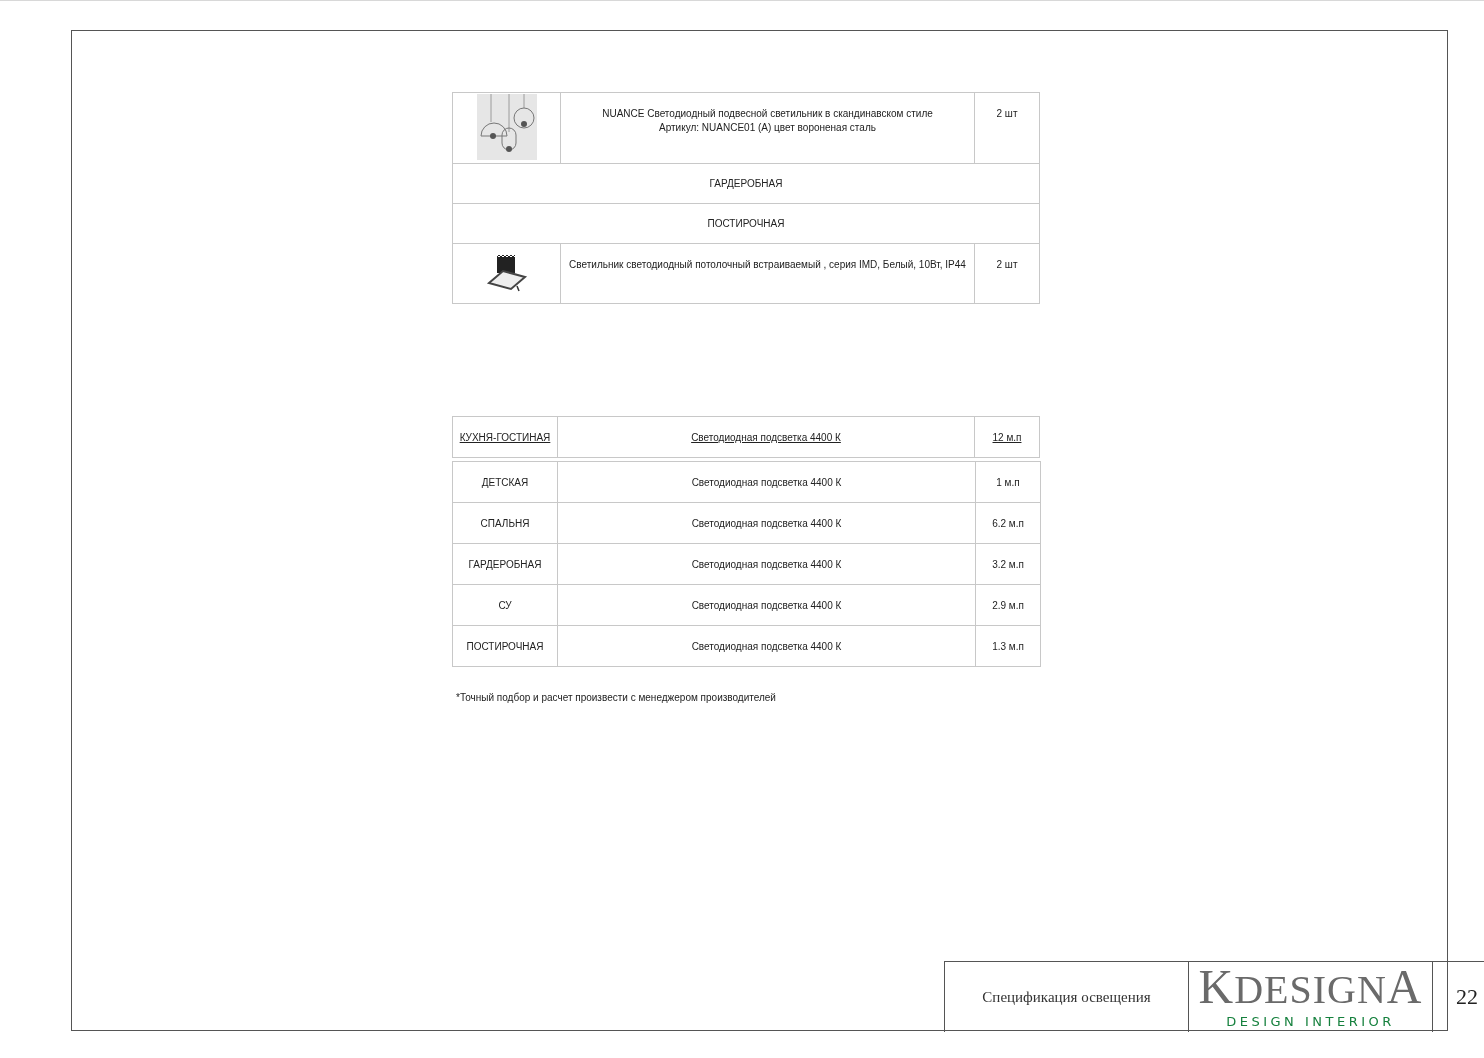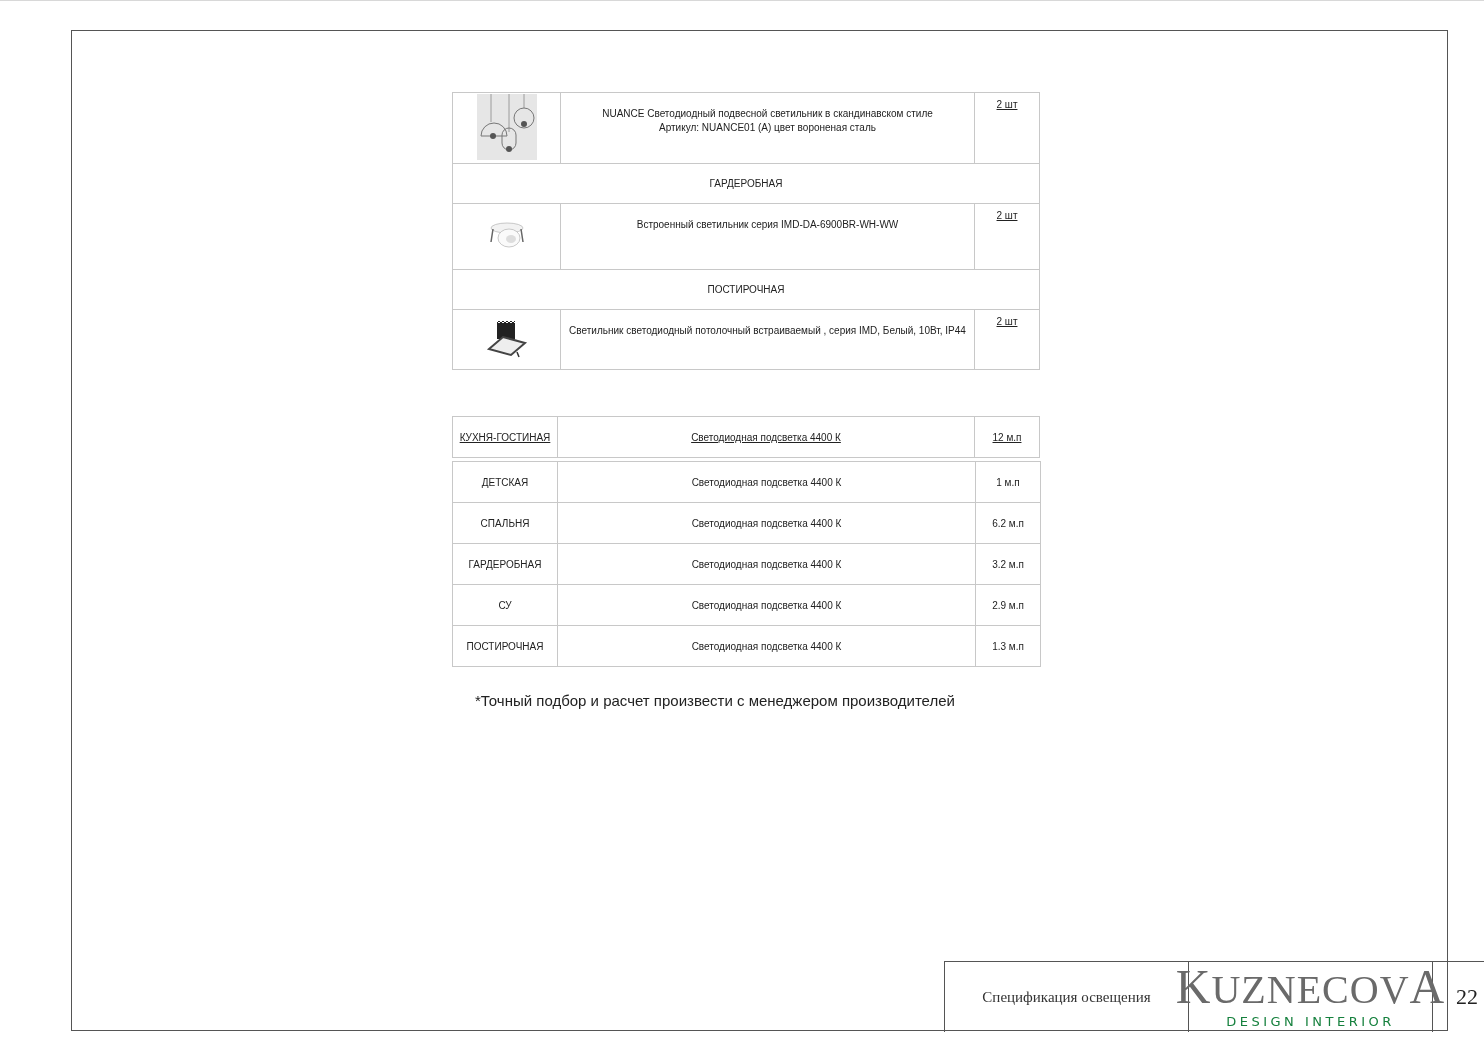--- a/index.html
+++ b/index.html
@@ -15,29 +15,29 @@
   }
   table.spec {
     position: absolute; border-collapse: collapse; table-layout: fixed;
     font-size: 10px; color: #222;
   }
   table.spec td {
     border: 1.5px solid #c8c8c8; text-align: center; padding: 0;
   }
   #tbl-fixtures { left: 452px; top: 92px; width: 587px; }
   #tbl-fixtures td.desc { vertical-align: top; padding-top: 14px; line-height: 14px; }
-  #tbl-fixtures td.qty { vertical-align: top; padding-top: 6px; text-decoration: underline; }
+  #tbl-fixtures td.qty { vertical-align: top; padding-top: 15px; }
   #tbl-fixtures td.img { vertical-align: middle; }
   #tbl-fixtures td.section { height: 39px; vertical-align: middle; }
   #tbl-kitchen { left: 452px; top: 416px; width: 587px; }
   #tbl-kitchen td { height: 40px; vertical-align: middle; text-decoration: underline; }
   #tbl-rooms { left: 452px; top: 461px; width: 588px; }
   #tbl-rooms td { height: 40px; vertical-align: middle; }
   .note {
-    position: absolute; left: 456px; top: 692px; font-size: 15px; color: #222; margin-left: 19px;
+    position: absolute; left: 456px; top: 692px; font-size: 10px; color: #222;
   }
   .titleblock {
     position: absolute; left: 944px; top: 961px; width: 558px; height: 71px;
     display: flex; border-top: 1.5px solid #555; border-left: 1.5px solid #555; box-sizing: border-box;
   }
   .tb-cell { border-right: 1.5px solid #555; box-sizing: border-box; display: flex; align-items: center; justify-content: center; }
   .tb-title { width: 244px; font-family: "Liberation Serif", "DejaVu Serif", serif; font-size: 15px; color: #333; }
   .tb-logo { width: 244px; flex-direction: column; }
   .logo-main { font-family: "Liberation Serif", "DejaVu Serif", serif; font-size: 40px; color: #6a6a6a; letter-spacing: 1px; line-height: 40px; margin-top: 2px; }
   .logo-main .big { font-size: 48px; }
@@ -74,34 +74,20 @@
       </svg>
     </td>
     <td class="desc">
       <div>NUANCE Светодиодный подвесной светильник в скандинавском стиле</div>
       <div>Артикул: NUANCE01 (A)  цвет вороненая сталь</div>
     </td>
     <td class="qty">2 шт</td>
   </tr>
   <tr>
     <td class="section" colspan="3">ГАРДЕРОБНАЯ</td>
-  </tr>
-  <tr style="height:66px">
-    <td class="img">
-      <svg class="thumb" width="44" height="36" viewBox="0 0 44 36">
-        <ellipse cx="22" cy="10" rx="16" ry="5" fill="#f2f2f2" stroke="#bbb" stroke-width="0.8"></ellipse>
-        <path d="M8 11 L6 24 M36 11 L38 24" stroke="#666" stroke-width="1.5"></path>
-        <ellipse cx="24" cy="20" rx="11" ry="9" fill="#fafafa" stroke="#bbb" stroke-width="0.8"></ellipse>
-        <ellipse cx="26" cy="21" rx="5" ry="4" fill="#ddd"></ellipse>
-      </svg>
-    </td>
-    <td class="desc">
-      <div>Встроенный светильник серия IMD-DA-6900BR-WH-WW</div>
-    </td>
-    <td class="qty">2 шт</td>
   </tr>
   <tr>
     <td class="section" colspan="3">ПОСТИРОЧНАЯ</td>
   </tr>
   <tr style="height:60px">
     <td class="img">
       <svg class="thumb" width="44" height="40" viewBox="0 0 44 40">
         <path d="M12 4 L30 4 L30 20 L12 20 Z" fill="#222"></path>
         <path d="M12 4 L14 2 L16 4 L18 2 L20 4 L22 2 L24 4 L26 2 L28 4 L30 2" stroke="#222" fill="none"></path>
         <path d="M4 30 L18 18 L40 24 L26 36 Z" fill="#eee" stroke="#444" stroke-width="2"></path>
@@ -164,17 +150,17 @@
     <td>1.3 м.п</td>
   </tr>
 </tbody>
   </table>
 
 <div class="note">*Точный подбор и расчет произвести с менеджером производителей</div>
 
 <div class="titleblock">
   <div class="tb-cell tb-title">Спецификация освещения</div>
   <div class="tb-cell tb-logo">
-    <div class="logo-main"><span class="big">K</span><span>UZNECOV</span><span class="big">A</span></div>
+    <div class="logo-main"><span class="big">K</span><span>DESIGN</span><span class="big">A</span></div>
     <div class="logo-sub">DESIGN INTERIOR</div>
   </div>
   <div class="tb-cell tb-page">22</div>
 </div>
 
 </body></html>

